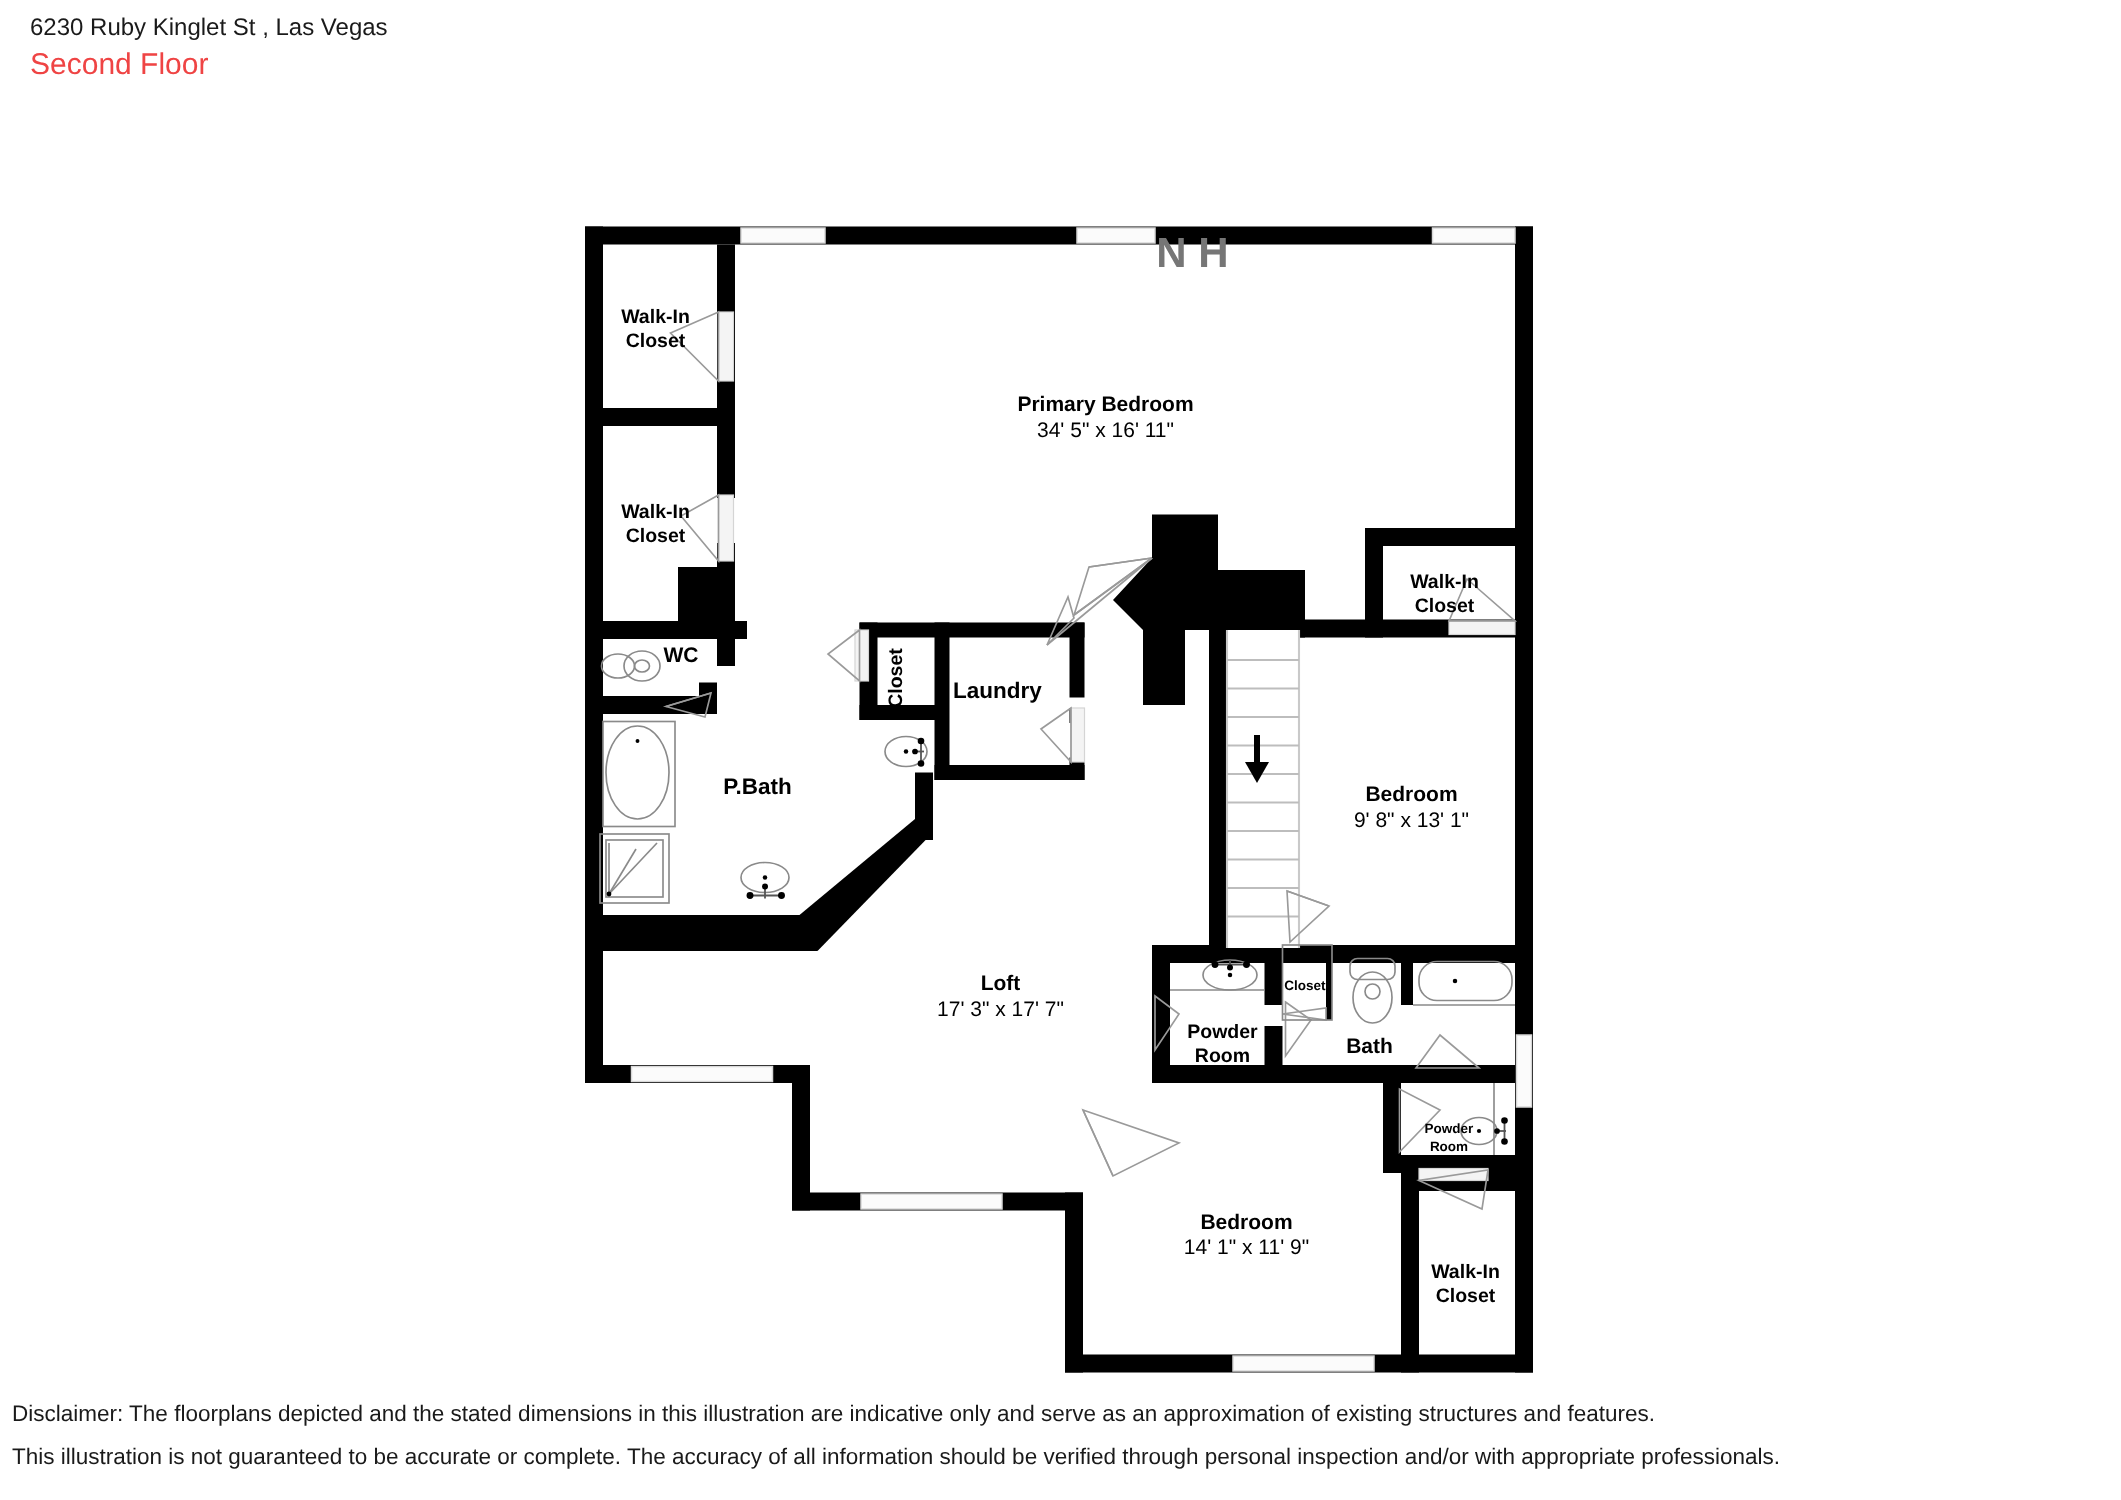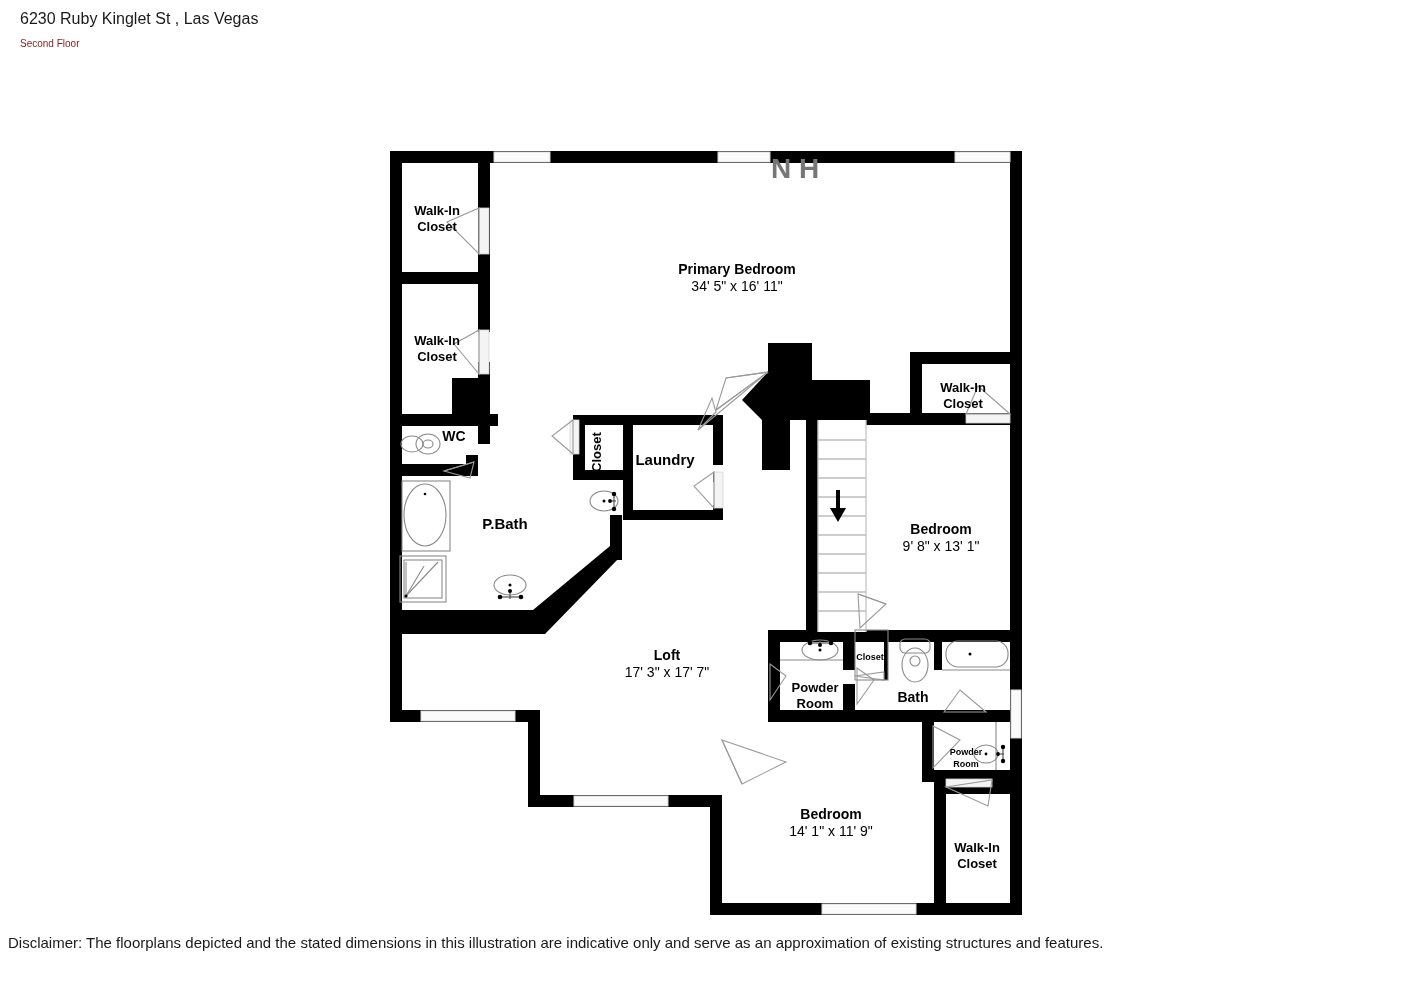--- a/index.html
+++ b/index.html
@@ -21,22 +21,22 @@
     left: 20px;
     top: 6px;
     line-height: 25px;
   }
   #header .addr {
     font-size: 16px;
     color: #1a1a1a;
     display: block;
   }
   #header .floor {
-    font-size: 10px;
-    color: #7f1d1d;
+    font-size: 20px;
+    color: #ef4444;
     display: block;
   }
   #plan-wrap {
     position: absolute;
     left: 0;
     top: 0;
     width: 1414px;
     height: 1000px;
   }
   #disclaimer {
@@ -468,13 +468,14 @@
 
   </g>
 
   <text class="watermark" x="795" y="178" font-size="28">N H</text>
 
 </svg>
 </div>
 
 <div id="disclaimer">
   <span>Disclaimer: The floorplans depicted and the stated dimensions in this illustration are indicative only and serve as an approximation of existing structures and features.</span>
+  <span>This illustration is not guaranteed to be accurate or complete. The accuracy of all information should be verified through personal inspection and/or with appropriate professionals.</span>
 </div>
 
 </body></html>

